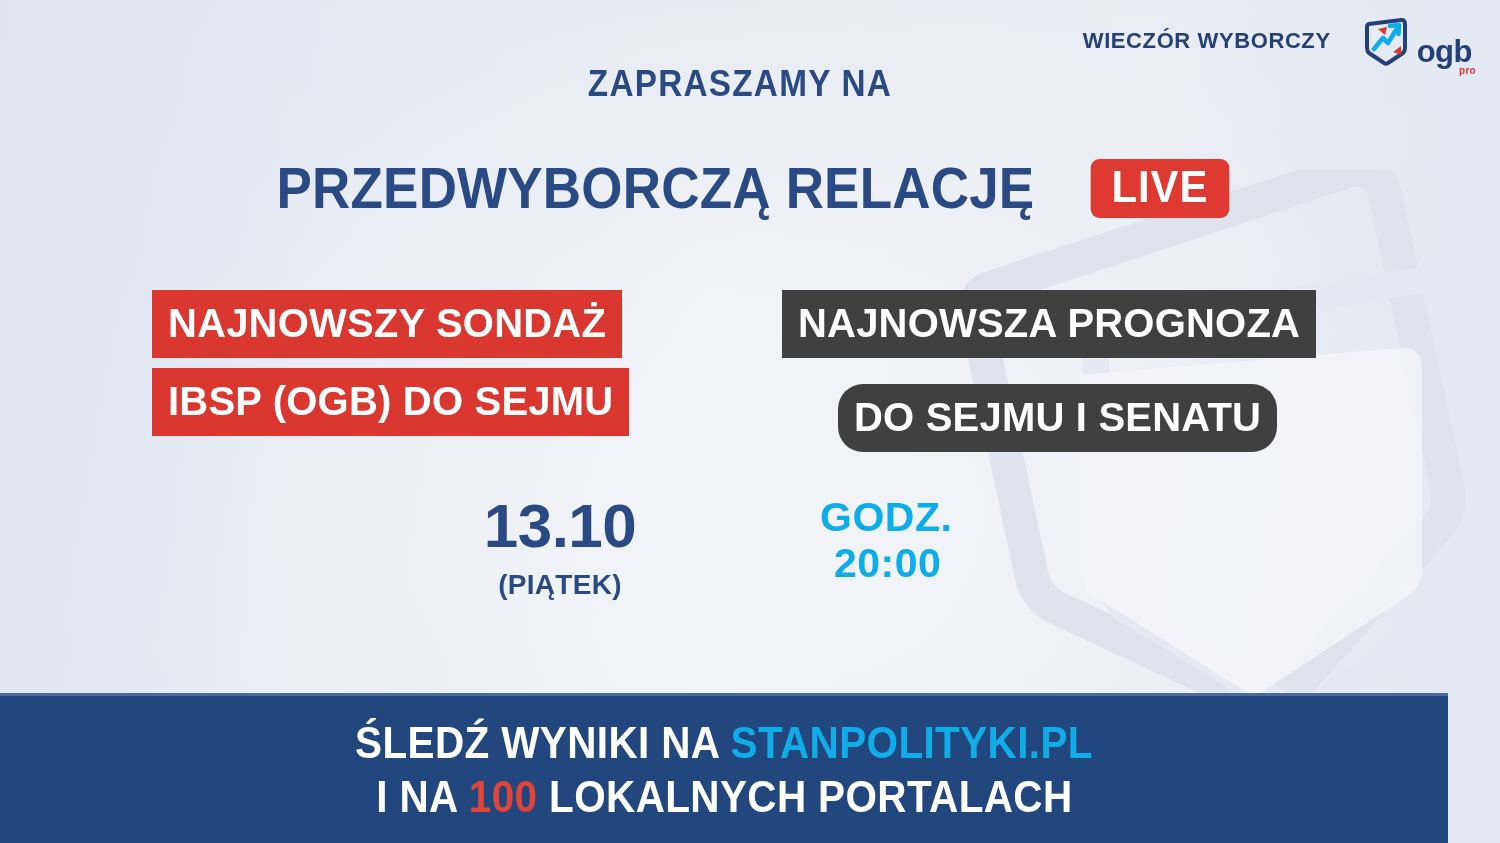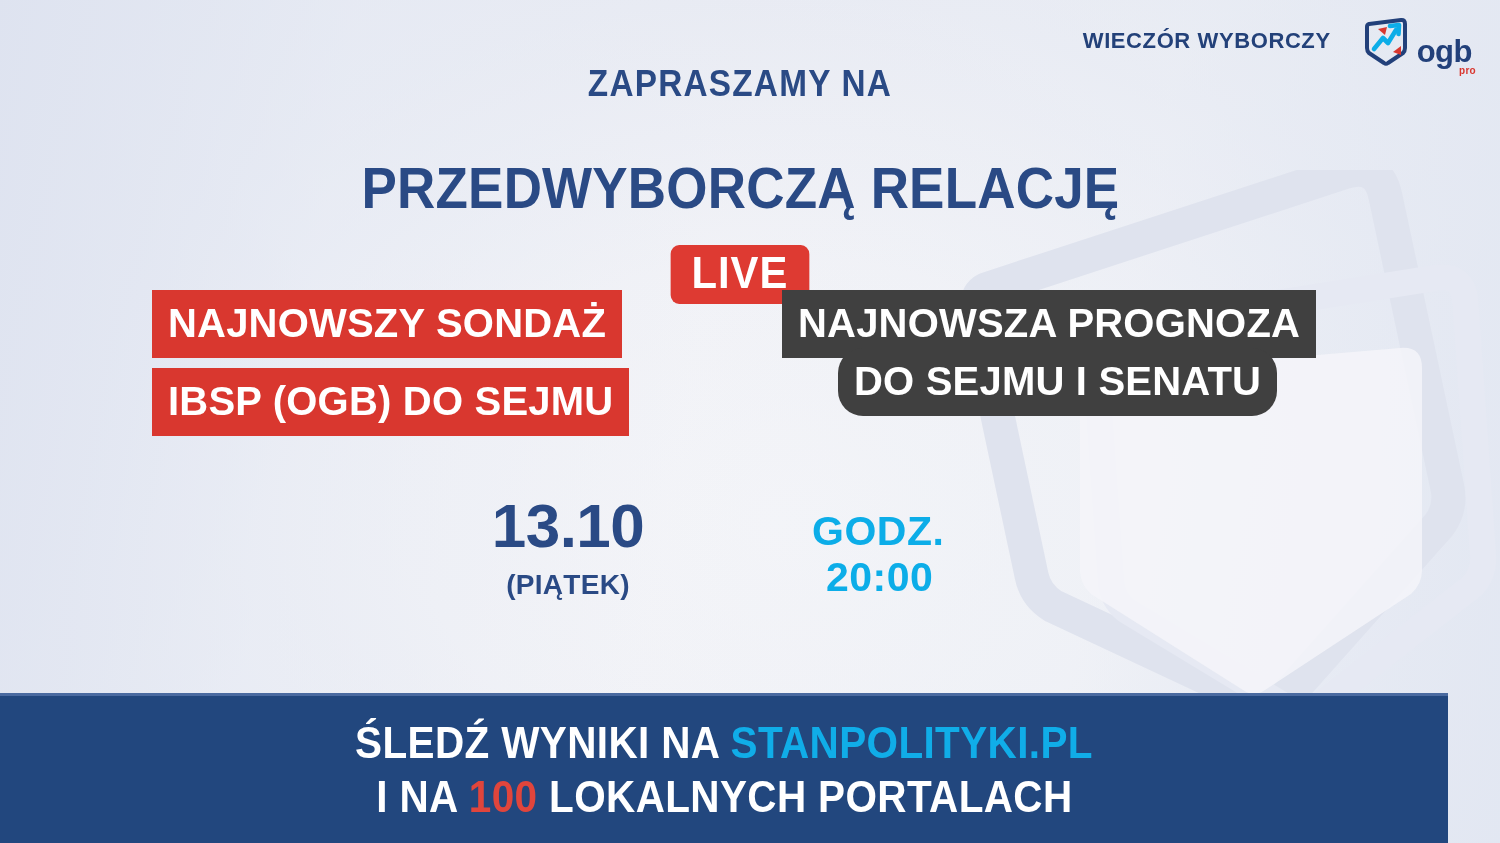--- a/index.html
+++ b/index.html
@@ -102,21 +102,20 @@
   }
   .headline-row {
     position: absolute;
     top: 155px;
     left: 0;
     width: 1480px;
     display: flex;
     align-items: center;
     justify-content: center;
     gap: 24px;
-    flex-direction: column;
   }
   .headline {
     font-size: 57px;
     font-weight: bold;
     letter-spacing: 0.2px;
     color: #2A4A85;
     transform: scaleX(0.93);
     transform-origin: center;
     white-space: nowrap;
   }
@@ -143,32 +142,32 @@
     line-height: 1;
     padding: 13px 16px 15px 16px;
     white-space: nowrap;
   }
   .b-red  { background: #D9372F; }
   .b-blue { background: #404040; }
 
   #banner-poll   { left: 152px;  top: 290px; }
   #banner-sejm   { left: 152px;  top: 368px; }
   #banner-fcast  { left: 782px;  top: 290px; }
-  #banner-senat  { left: 838px;  top: 348px; border-radius: 25px; }
+  #banner-senat  { left: 838px;  top: 384px; border-radius: 25px; }
 
   
   .datetime {
     position: absolute;
     top: 495px;
     left: 0;
     width: 1500px;
     display: flex;
     justify-content: center;
-    align-items: flex-end;
-    gap: 0;
+    align-items: flex-start;
+    gap: 8px;
   }
   .dt-left {
     width: 300px;
     text-align: center;
     padding-right: 60px;
     box-sizing: border-box;
   }
   .dt-right {
     width: 300px;
     text-align: left;

